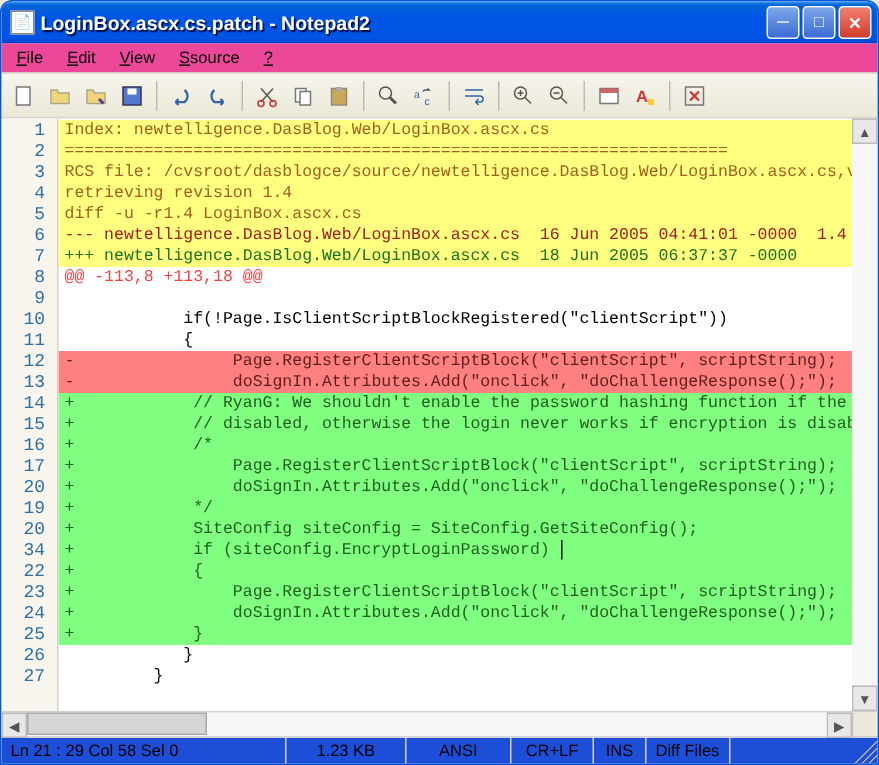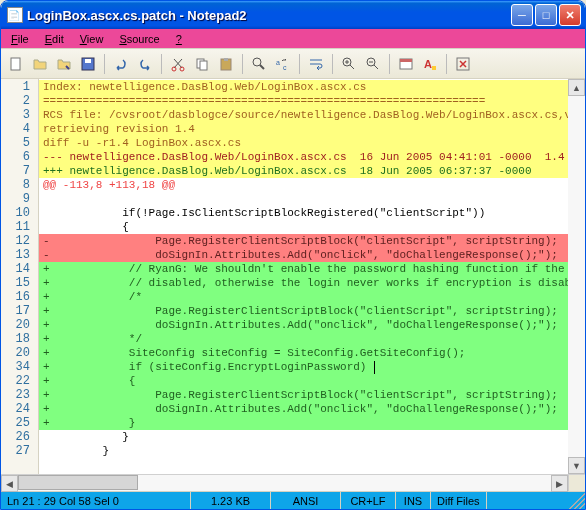--- a/index.html
+++ b/index.html
@@ -113,21 +113,21 @@
 .hscroll .thumb { position: absolute; left: 0; top: 0; height: 15px; width: 120px; background: #d6d6d6; border: 1px solid #aaa; }
 .vscroll {
   width: 17px;
   background: #f0f0f0;
   display: flex; flex-direction: column;
 }
 .vscroll .arrow { height: 17px; background: #e8e8e8; border: 1px solid #bbb; display:flex;align-items:center;justify-content:center;font-size:9px;color:#555;}
 .vscroll .track { flex: 1; background: #f7f7f7; }
 .statusbar {
   height: 19px;
-  background: #0ea5e9;
+  background: #1d4ed8;
   border-top: 1px solid #d6d2c2;
   display: flex;
   align-items: center;
   font-size: 11px;
 }
 .statusbar .cell { padding: 0 6px; border-right: 1px solid #d6d2c2; height: 100%; display: flex; align-items: center; }
 .statusbar .cell.wide { flex: 0 0 auto; }
 .statusbar .spacer { flex: 1; }
 .grip { width: 16px; height: 16px; background: linear-gradient(135deg, transparent 50%, #aaa 50%, #aaa 55%, transparent 55%, transparent 65%, #aaa 65%, #aaa 70%, transparent 70%, transparent 80%, #aaa 80%, #aaa 85%, transparent 85%); margin-left: auto; }
 svg { width: 16px; height: 16px; }
@@ -275,21 +275,21 @@
       <div>9</div>
       <div>10</div>
       <div>11</div>
       <div>12</div>
       <div>13</div>
       <div>14</div>
       <div>15</div>
       <div>16</div>
       <div>17</div>
       <div>20</div>
-      <div>18</div>
+      <div>19</div>
       <div>20</div>
       <div>34</div>
       <div>22</div>
       <div>23</div>
       <div>24</div>
       <div>25</div>
       <div>26</div>
       <div>27</div>
     </div>
   <div class="code" id="code"><div class="line l-yellow">Index: newtelligence.DasBlog.Web/LoginBox.ascx.cs</div><div class="line l-yellow">===================================================================</div><div class="line l-yellow">RCS file: /cvsroot/dasblogce/source/newtelligence.DasBlog.Web/LoginBox.ascx.cs,v</div><div class="line l-yellow">retrieving revision 1.4</div><div class="line l-yellow">diff -u -r1.4 LoginBox.ascx.cs</div><div class="line l-yellow2">--- newtelligence.DasBlog.Web/LoginBox.ascx.cs  16 Jun 2005 04:41:01 -0000  1.4</div><div class="line l-yellow3">+++ newtelligence.DasBlog.Web/LoginBox.ascx.cs  18 Jun 2005 06:37:37 -0000</div><div class="line l-cyan">@@ -113,8 +113,18 @@</div><div class="line "> </div><div class="line ">            if(!Page.IsClientScriptBlockRegistered("clientScript"))</div><div class="line ">            {</div><div class="line l-red">-                Page.RegisterClientScriptBlock("clientScript", scriptString);</div><div class="line l-red">-                doSignIn.Attributes.Add("onclick", "doChallengeResponse();");</div><div class="line l-green">+            // RyanG: We shouldn't enable the password hashing function if the </div><div class="line l-green">+            // disabled, otherwise the login never works if encryption is disab</div><div class="line l-green">+            /*</div><div class="line l-green">+                Page.RegisterClientScriptBlock("clientScript", scriptString);</div><div class="line l-green">+                doSignIn.Attributes.Add("onclick", "doChallengeResponse();");</div><div class="line l-green">+            */</div><div class="line l-green">+            SiteConfig siteConfig = SiteConfig.GetSiteConfig();</div><div class="line l-green">+            if (siteConfig.EncryptLoginPassword) <span class="caret"></span></div><div class="line l-green">+            {</div><div class="line l-green">+                Page.RegisterClientScriptBlock("clientScript", scriptString);</div><div class="line l-green">+                doSignIn.Attributes.Add("onclick", "doChallengeResponse();");</div><div class="line l-green">+            }</div><div class="line ">            }</div><div class="line ">         }</div></div>

